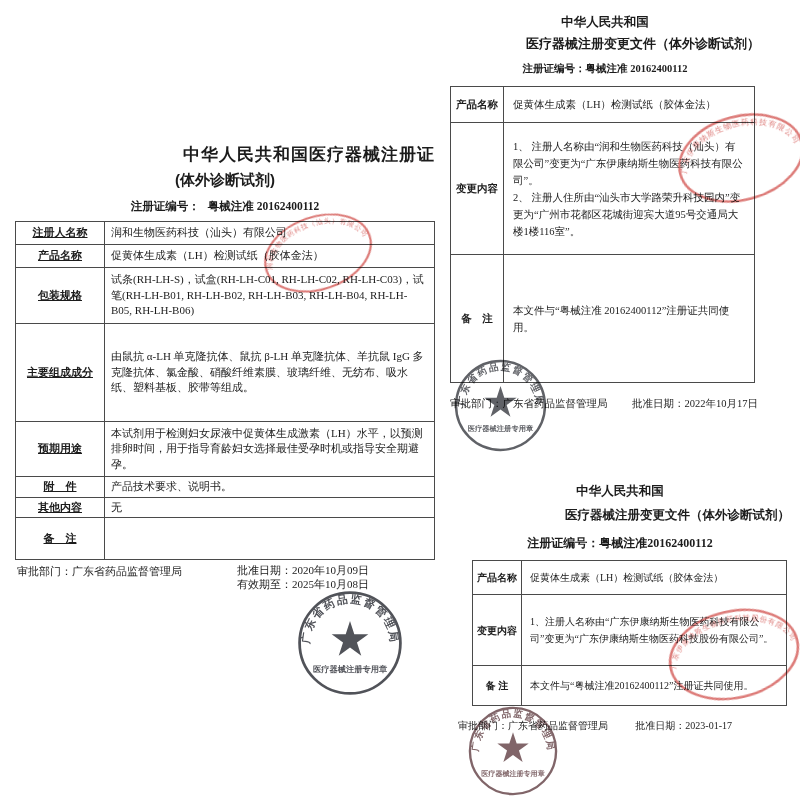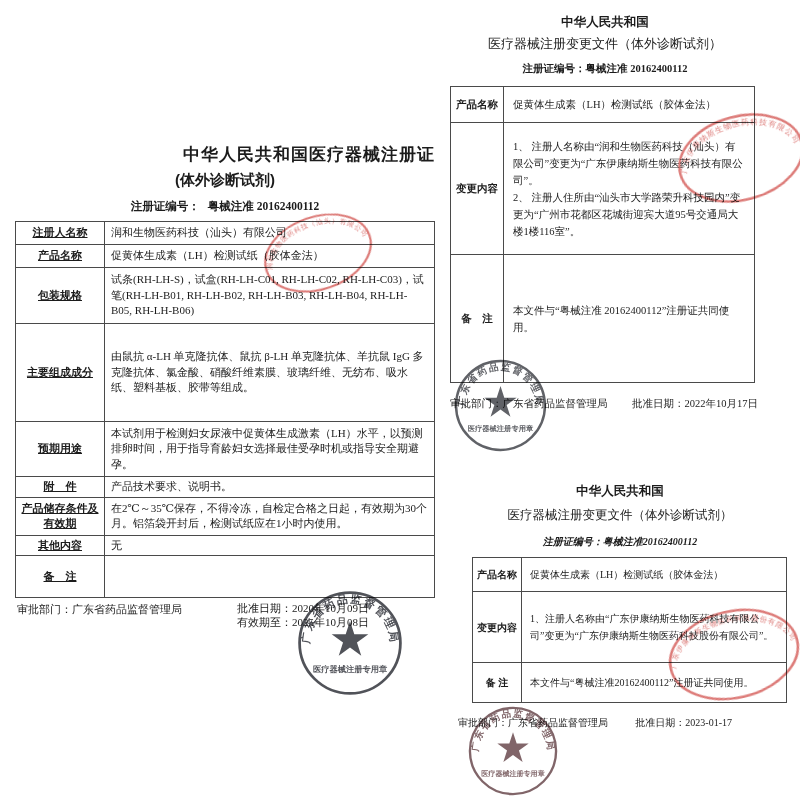--- a/index.html
+++ b/index.html
@@ -23,34 +23,34 @@
   #cert tr.r1,#cert tr.r2,#cert tr.r3,#cert tr.r4{height:23px;}
   #cert tr.r5{height:56px;} #cert tr.r6{height:98px;} #cert tr.r7{height:55px;}
   #cert tr.r8{height:20px;} #cert tr.r9{height:38px;} #cert tr.r10{height:20px;}
   #cert tr.r11{height:42px;}
   .cert-footer{display:flex;justify-content:space-between;font-size:11px;margin-top:4px;padding-left:2px;}
   .cert-footer .dates{margin-right:66px;line-height:1.25;}
 
   
   .small-title1{text-align:center;font-family:"Liberation Sans","DejaVu Sans",sans-serif;
                 font-weight:bold;font-size:12.5px;}
-  .small-title2{text-align:center;font-family:"Liberation Sans","DejaVu Sans",sans-serif;
-                font-weight:normal;font-size:13px;margin-top:4px;}
+  .small-title2{text-align:right;font-family:"Liberation Sans","DejaVu Sans",sans-serif;
+                font-weight:bold;font-size:13px;margin-top:4px;}
   .small-regline{text-align:center;font-weight:bold;font-size:10.5px;margin-top:9px;}
 
   #change1{left:450px;top:14px;width:310px;}
   #change1 table.grid{width:305px;margin-top:10px;}
   #change1 td{font-size:10.5px;padding:3px 9px;line-height:1.62;}
   #change1 td.lbl{width:46px;padding:3px 3px;}
   #change1 tr.c1{height:36px;} #change1 tr.c2{height:132px;} #change1 tr.c3{height:128px;}
   #change1 .doc-footer{display:flex;justify-content:space-between;font-size:10.5px;margin-top:14px;padding-right:2px;}
 
   #change2{left:450px;top:483px;width:340px;}
   #change2 .small-title2{margin-top:7px;font-size:12.5px;}
-  #change2 .small-regline{font-size:10px;margin-top:11px;font-style:italic;}
+  #change2 .small-regline{font-size:12px;margin-top:11px;}
   #change2 table.grid{width:315px;margin-left:22px;margin-top:8px;}
   #change2 td{font-size:10px;padding:3px 8px;line-height:1.7;}
   #change2 td.lbl{width:44px;padding:3px 2px;}
   #change2 tr.c1{height:34px;} #change2 tr.c2{height:71px;} #change2 tr.c3{height:40px;}
   #change2 .doc-footer{display:flex;justify-content:space-between;font-size:10px;margin-top:13px;
                        padding-left:8px;padding-right:58px;}
 
   .change-item{margin:0;}
 
   
@@ -95,24 +95,20 @@
         <td>由鼠抗 α-LH 单克隆抗体、鼠抗 β-LH 单克隆抗体、羊抗鼠 IgG 多克隆抗体、氯金酸、硝酸纤维素膜、玻璃纤维、无纺布、吸水纸、塑料基板、胶带等组成。</td>
           </tr>
       <tr class="r7">
         <td class="lbl">预期用途</td>
         <td>本试剂用于检测妇女尿液中促黄体生成激素（LH）水平，以预测排卵时间，用于指导育龄妇女选择最佳受孕时机或指导安全期避孕。</td>
           </tr>
       <tr class="r8">
         <td class="lbl">附　件</td>
         <td>产品技术要求、说明书。</td>
           </tr>
-      <tr class="r9">
-        <td class="lbl">产品储存条件及有效期</td>
-        <td>在2℃～35℃保存，不得冷冻，自检定合格之日起，有效期为30个月。铝箔袋开封后，检测试纸应在1小时内使用。</td>
-          </tr>
       <tr class="r10">
         <td class="lbl">其他内容</td>
         <td>无</td>
           </tr>
       <tr class="r11">
         <td class="lbl">备　注</td>
         <td></td>
           </tr>
     </tbody>
       </table>

